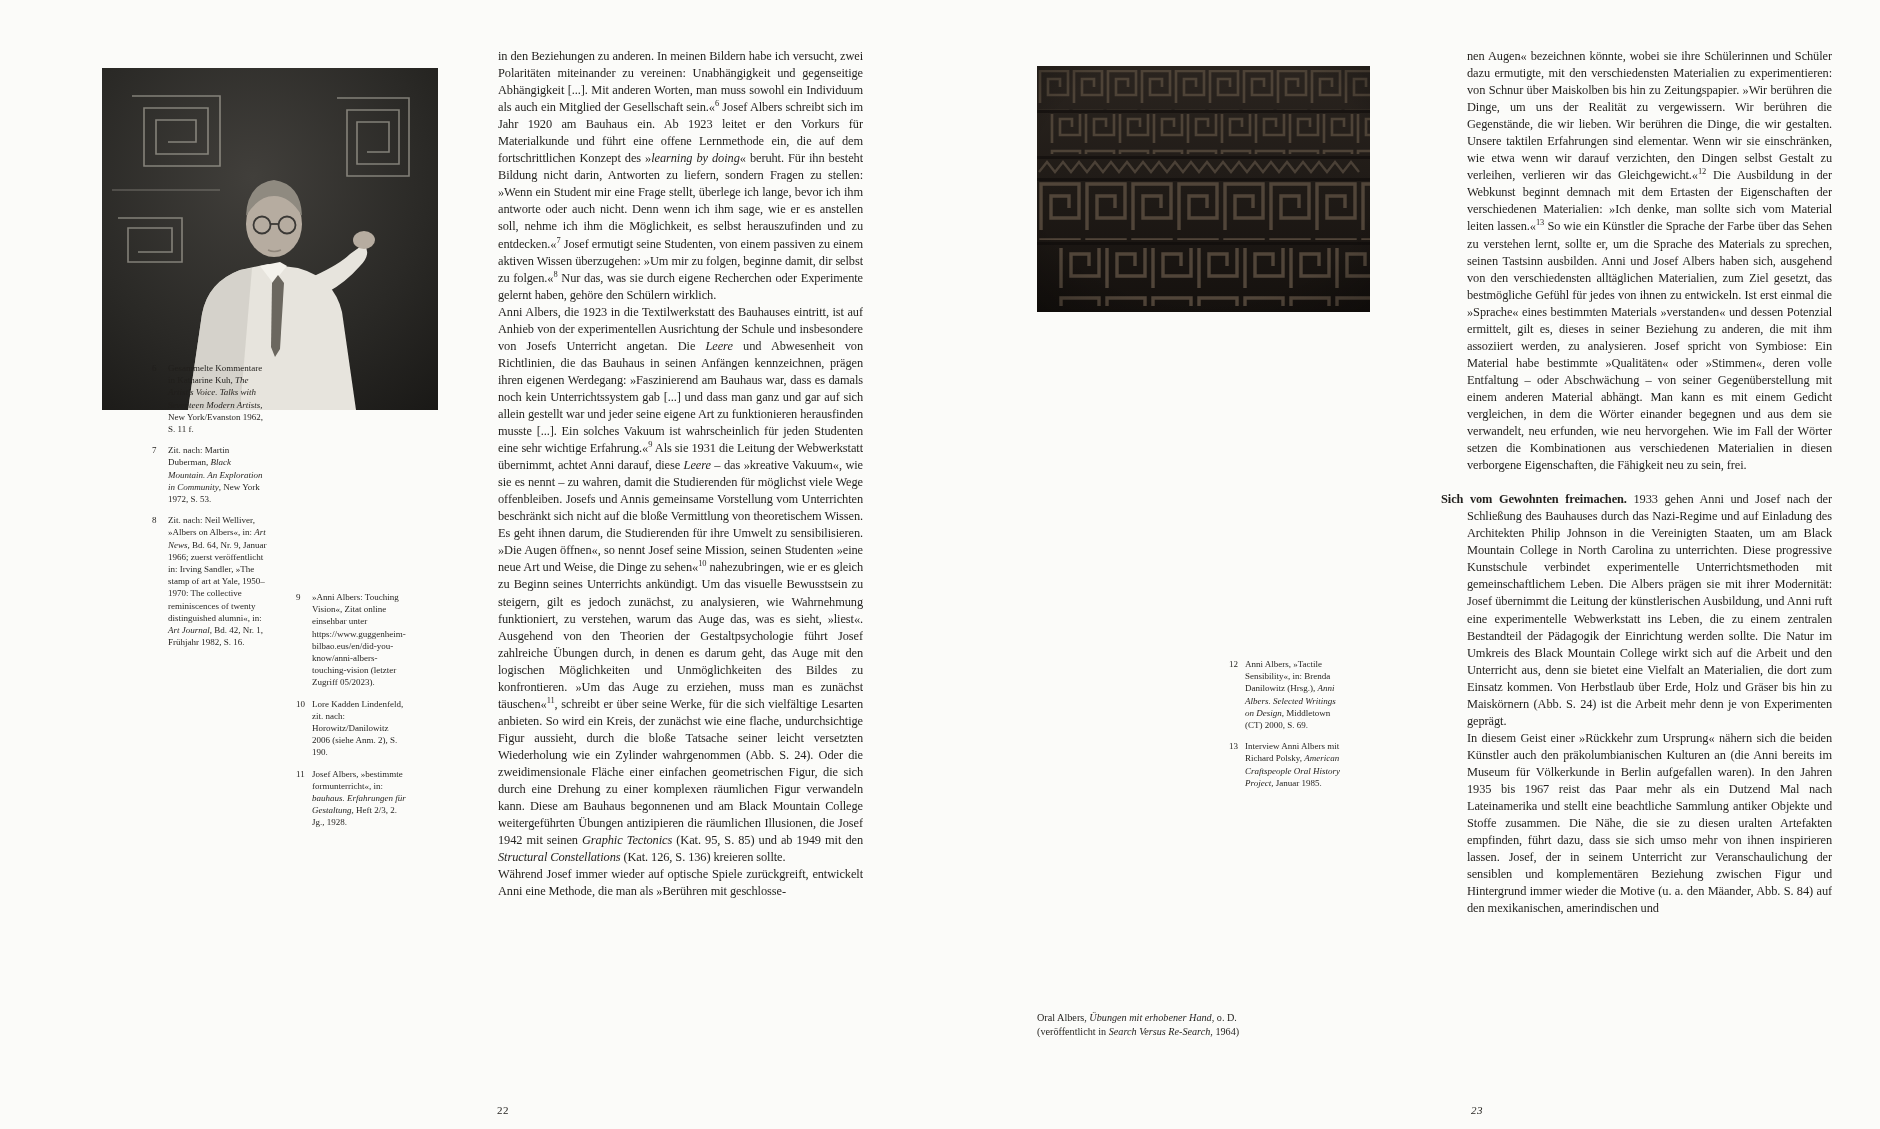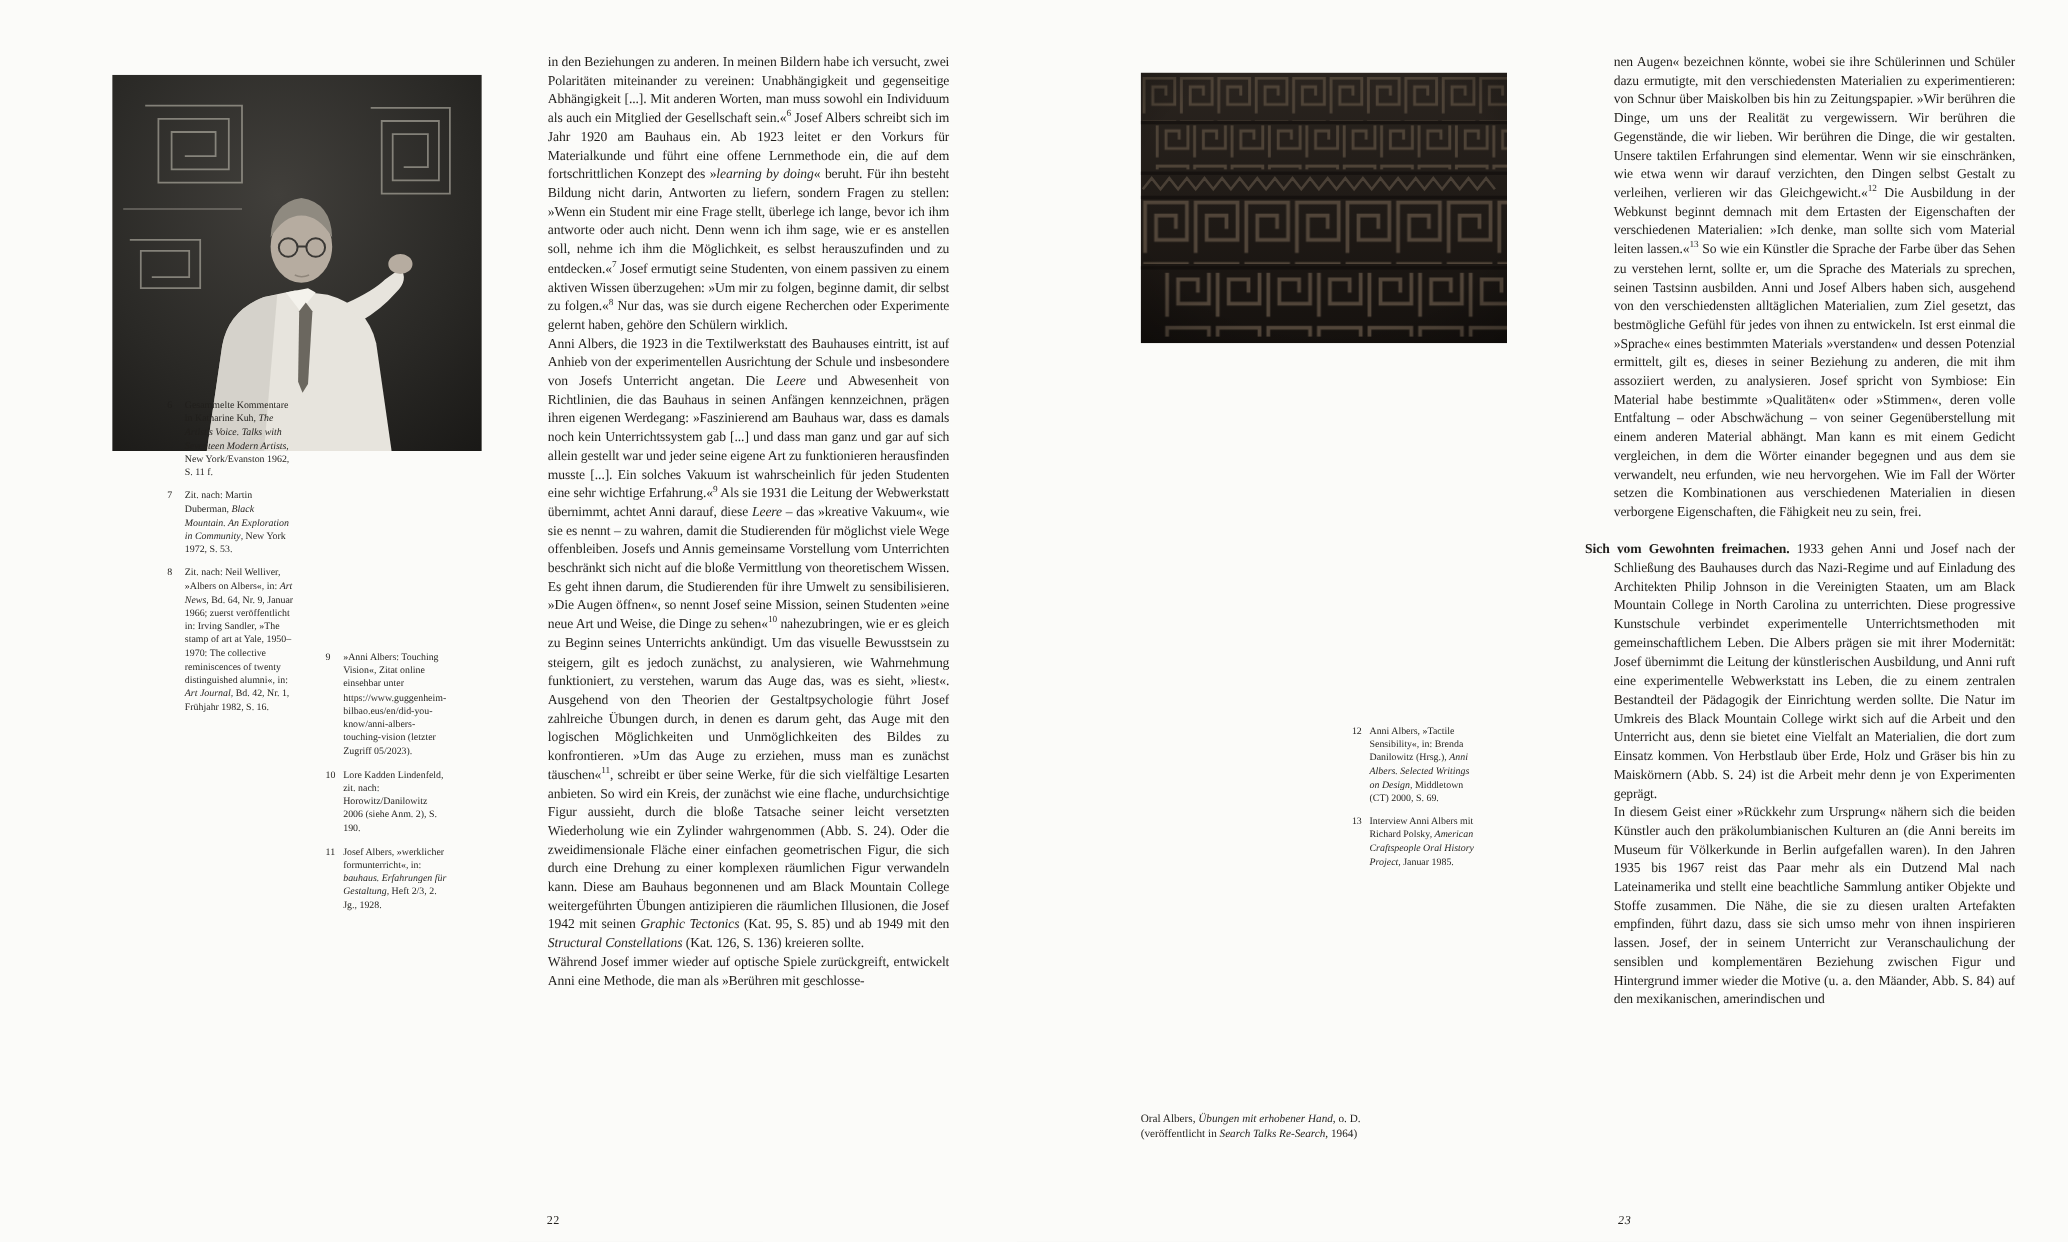--- a/index.html
+++ b/index.html
@@ -103,21 +103,21 @@
     <div class="fn">
       <span class="fn-num">9</span>
       <span class="fn-text"><span>»Anni Albers: Touching Vision«, Zitat online einsehbar unter https://www.guggenheim-bilbao.eus/en/did-you-know/anni-albers-touching-vision (letzter Zugriff 05/2023).</span></span>
     </div>
     <div class="fn">
       <span class="fn-num">10</span>
       <span class="fn-text"><span>Lore Kadden Lindenfeld, zit. nach: Horowitz/Danilowitz 2006 (siehe Anm. 2), S. 190.</span></span>
     </div>
     <div class="fn">
       <span class="fn-num">11</span>
-      <span class="fn-text"><span>Josef Albers, »werklicher formunterricht«, in: </span><span class="i">bauhaus. Erfahrungen für Gestaltung</span><span>, Heft 2/3, 2. Jg., 1928.</span></span>
+      <span class="fn-text"><span>Josef Albers, »bestimmte formunterricht«, in: </span><span class="i">bauhaus. Erfahrungen für Gestaltung</span><span>, Heft 2/3, 2. Jg., 1928.</span></span>
     </div>
   </div>
 
 
   <div class="body-col body-left">
     <p><span>in den Beziehungen zu anderen. In meinen Bildern habe ich versucht, zwei Polaritäten miteinander zu vereinen: Unabhängigkeit und gegenseitige Abhängigkeit [...]. Mit anderen Worten, man muss sowohl ein Individuum als auch ein Mitglied der Gesellschaft sein.«</span><span class="sup">6</span><span> Josef Albers schreibt sich im Jahr 1920 am Bauhaus ein. Ab 1923 leitet er den Vorkurs für Materialkunde und führt eine offene Lernmethode ein, die auf dem fortschrittlichen Konzept des »</span><span class="i">learning by doing</span><span>« beruht. Für ihn besteht Bildung nicht darin, Antworten zu liefern, sondern Fragen zu stellen: »Wenn ein Student mir eine Frage stellt, überlege ich lange, bevor ich ihm antworte oder auch nicht. Denn wenn ich ihm sage, wie er es anstellen soll, nehme ich ihm die Möglichkeit, es selbst herauszufinden und zu entdecken.«</span><span class="sup">7</span><span> Josef ermutigt seine Studenten, von einem passiven zu einem aktiven Wissen überzugehen: »Um mir zu folgen, beginne damit, dir selbst zu folgen.«</span><span class="sup">8</span><span> Nur das, was sie durch eigene Recherchen oder Experimente gelernt haben, gehöre den Schülern wirklich.</span></p>
     <p><span>Anni Albers, die 1923 in die Textilwerkstatt des Bauhauses eintritt, ist auf Anhieb von der experimentellen Ausrichtung der Schule und insbesondere von Josefs Unterricht angetan. Die </span><span class="i">Leere</span><span> und Abwesenheit von Richtlinien, die das Bauhaus in seinen Anfängen kennzeichnen, prägen ihren eigenen Werdegang: »Faszinierend am Bauhaus war, dass es damals noch kein Unterrichtssystem gab [...] und dass man ganz und gar auf sich allein gestellt war und jeder seine eigene Art zu funktionieren herausfinden musste [...]. Ein solches Vakuum ist wahrscheinlich für jeden Studenten eine sehr wichtige Erfahrung.«</span><span class="sup">9</span><span> Als sie 1931 die Leitung der Webwerkstatt übernimmt, achtet Anni darauf, diese </span><span class="i">Leere</span><span> – das »kreative Vakuum«, wie sie es nennt – zu wahren, damit die Studierenden für möglichst viele Wege offenbleiben. Josefs und Annis gemeinsame Vorstellung vom Unterrichten beschränkt sich nicht auf die bloße Vermittlung von theoretischem Wissen. Es geht ihnen darum, die Studierenden für ihre Umwelt zu sensibilisieren. »Die Augen öffnen«, so nennt Josef seine Mission, seinen Studenten »eine neue Art und Weise, die Dinge zu sehen«</span><span class="sup">10</span><span> nahezubringen, wie er es gleich zu Beginn seines Unterrichts ankündigt. Um das visuelle Bewusstsein zu steigern, gilt es jedoch zunächst, zu analysieren, wie Wahrnehmung funktioniert, zu verstehen, warum das Auge das, was es sieht, »liest«. Ausgehend von den Theorien der Gestaltpsychologie führt Josef zahlreiche Übungen durch, in denen es darum geht, das Auge mit den logischen Möglichkeiten und Unmöglichkeiten des Bildes zu konfrontieren. »Um das Auge zu erziehen, muss man es zunächst täuschen«</span><span class="sup">11</span><span>, schreibt er über seine Werke, für die sich vielfältige Lesarten anbieten. So wird ein Kreis, der zunächst wie eine flache, undurchsichtige Figur aussieht, durch die bloße Tatsache seiner leicht versetzten Wiederholung wie ein Zylinder wahrgenommen (Abb. S. 24). Oder die zweidimensionale Fläche einer einfachen geometrischen Figur, die sich durch eine Drehung zu einer komplexen räumlichen Figur verwandeln kann. Diese am Bauhaus begonnenen und am Black Mountain College weitergeführten Übungen antizipieren die räumlichen Illusionen, die Josef 1942 mit seinen </span><span class="i">Graphic Tectonics</span><span> (Kat. 95, S. 85) und ab 1949 mit den </span><span class="i">Structural Constellations</span><span> (Kat. 126, S. 136) kreieren sollte.</span></p>
     <p><span>Während Josef immer wieder auf optische Spiele zurückgreift, entwickelt Anni eine Methode, die man als »Berühren mit geschlosse-</span></p>
   </div>
 
@@ -159,21 +159,21 @@
     <div class="fn">
       <span class="fn-num">12</span>
       <span class="fn-text"><span>Anni Albers, »Tactile Sensibility«, in: Brenda Danilowitz (Hrsg.), </span><span class="i">Anni Albers. Selected Writings on Design</span><span>, Middletown (CT) 2000, S. 69.</span></span>
     </div>
     <div class="fn">
       <span class="fn-num">13</span>
       <span class="fn-text"><span>Interview Anni Albers mit Richard Polsky, </span><span class="i">American Craftspeople Oral History Project</span><span>, Januar 1985.</span></span>
     </div>
   </div>
 
-  <div class="caption caption-right"><span>Oral Albers, </span><span class="i">Übungen mit erhobener Hand</span><span>, o. D. (veröffentlicht in </span><span class="i">Search Talks Re-Search</span><span>, 1964)</span></div>
+  <div class="caption caption-right"><span>Oral Albers, </span><span class="i">Übungen mit erhobener Hand</span><span>, o. D. (veröffentlicht in </span><span class="i">Search Versus Re-Search</span><span>, 1964)</span></div>
 
   <div class="body-col body-right">
     <p><span>nen Augen« bezeichnen könnte, wobei sie ihre Schülerinnen und Schüler dazu ermutigte, mit den verschiedensten Materialien zu experimentieren: von Schnur über Maiskolben bis hin zu Zeitungspapier. »Wir berühren die Dinge, um uns der Realität zu vergewissern. Wir berühren die Gegenstände, die wir lieben. Wir berühren die Dinge, die wir gestalten. Unsere taktilen Erfahrungen sind elementar. Wenn wir sie einschränken, wie etwa wenn wir darauf verzichten, den Dingen selbst Gestalt zu verleihen, verlieren wir das Gleichgewicht.«</span><span class="sup">12</span><span> Die Ausbildung in der Webkunst beginnt demnach mit dem Ertasten der Eigenschaften der verschiedenen Materialien: »Ich denke, man sollte sich vom Material leiten lassen.«</span><span class="sup">13</span><span> So wie ein Künstler die Sprache der Farbe über das Sehen zu verstehen lernt, sollte er, um die Sprache des Materials zu sprechen, seinen Tastsinn ausbilden. Anni und Josef Albers haben sich, ausgehend von den verschiedensten alltäglichen Materialien, zum Ziel gesetzt, das bestmögliche Gefühl für jedes von ihnen zu entwickeln. Ist erst einmal die »Sprache« eines bestimmten Materials »verstanden« und dessen Potenzial ermittelt, gilt es, dieses in seiner Beziehung zu anderen, die mit ihm assoziiert werden, zu analysieren. Josef spricht von Symbiose: Ein Material habe bestimmte »Qualitäten« oder »Stimmen«, deren volle Entfaltung – oder Abschwächung – von seiner Gegenüberstellung mit einem anderen Material abhängt. Man kann es mit einem Gedicht vergleichen, in dem die Wörter einander begegnen und aus dem sie verwandelt, neu erfunden, wie neu hervorgehen. Wie im Fall der Wörter setzen die Kombinationen aus verschiedenen Materialien in diesen verborgene Eigenschaften, die Fähigkeit neu zu sein, frei.</span></p>
     <p class="section-start"><span class="b">Sich vom Gewohnten freimachen.</span><span> 1933 gehen Anni und Josef nach der Schließung des Bauhauses durch das Nazi-Regime und auf Einladung des Architekten Philip Johnson in die Vereinigten Staaten, um am Black Mountain College in North Carolina zu unterrichten. Diese progressive Kunstschule verbindet experimentelle Unterrichtsmethoden mit gemeinschaftlichem Leben. Die Albers prägen sie mit ihrer Modernität: Josef übernimmt die Leitung der künstlerischen Ausbildung, und Anni ruft eine experimentelle Webwerkstatt ins Leben, die zu einem zentralen Bestandteil der Pädagogik der Einrichtung werden sollte. Die Natur im Umkreis des Black Mountain College wirkt sich auf die Arbeit und den Unterricht aus, denn sie bietet eine Vielfalt an Materialien, die dort zum Einsatz kommen. Von Herbstlaub über Erde, Holz und Gräser bis hin zu Maiskörnern (Abb. S. 24) ist die Arbeit mehr denn je von Experimenten geprägt.</span></p>
     <p><span>In diesem Geist einer »Rückkehr zum Ursprung« nähern sich die beiden Künstler auch den präkolumbianischen Kulturen an (die Anni bereits im Museum für Völkerkunde in Berlin aufgefallen waren). In den Jahren 1935 bis 1967 reist das Paar mehr als ein Dutzend Mal nach Lateinamerika und stellt eine beachtliche Sammlung antiker Objekte und Stoffe zusammen. Die Nähe, die sie zu diesen uralten Artefakten empfinden, führt dazu, dass sie sich umso mehr von ihnen inspirieren lassen. Josef, der in seinem Unterricht zur Veranschaulichung der sensiblen und komplementären Beziehung zwischen Figur und Hintergrund immer wieder die Motive (u. a. den Mäander, Abb. S. 84) auf den mexikanischen, amerindischen und</span></p>
   </div>
 
   <div class="pagenum pagenum-right">23</div>
 
 </div>

